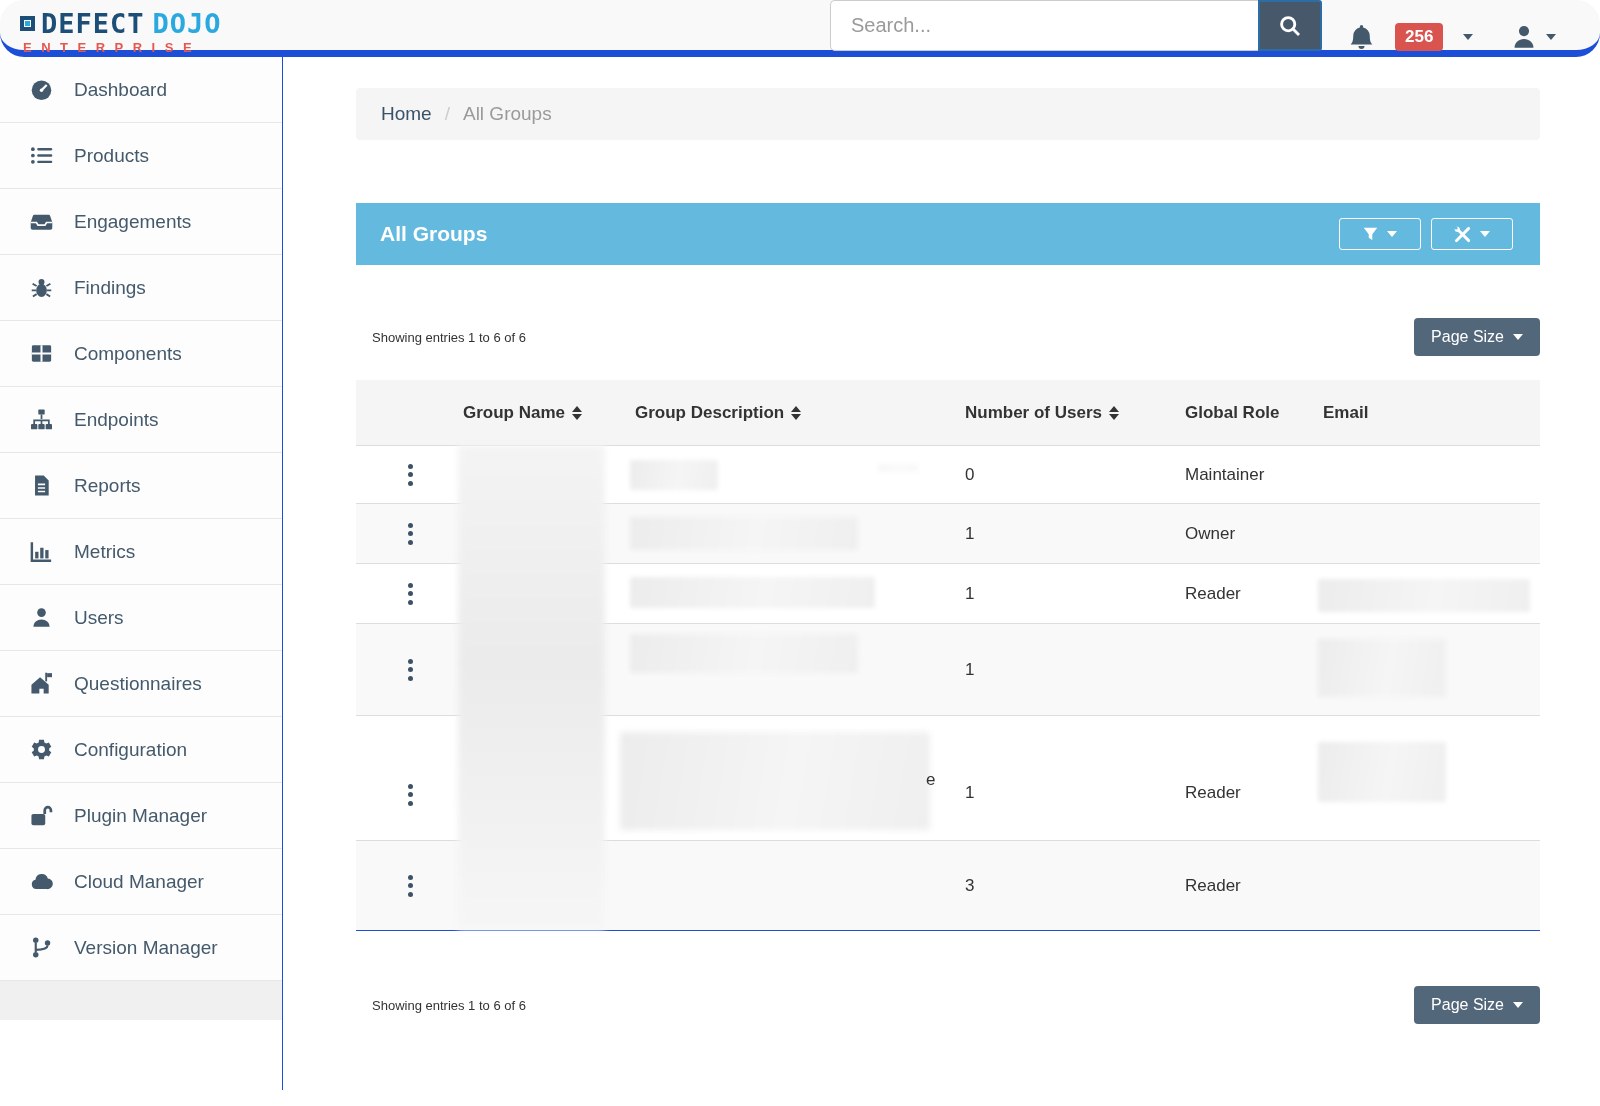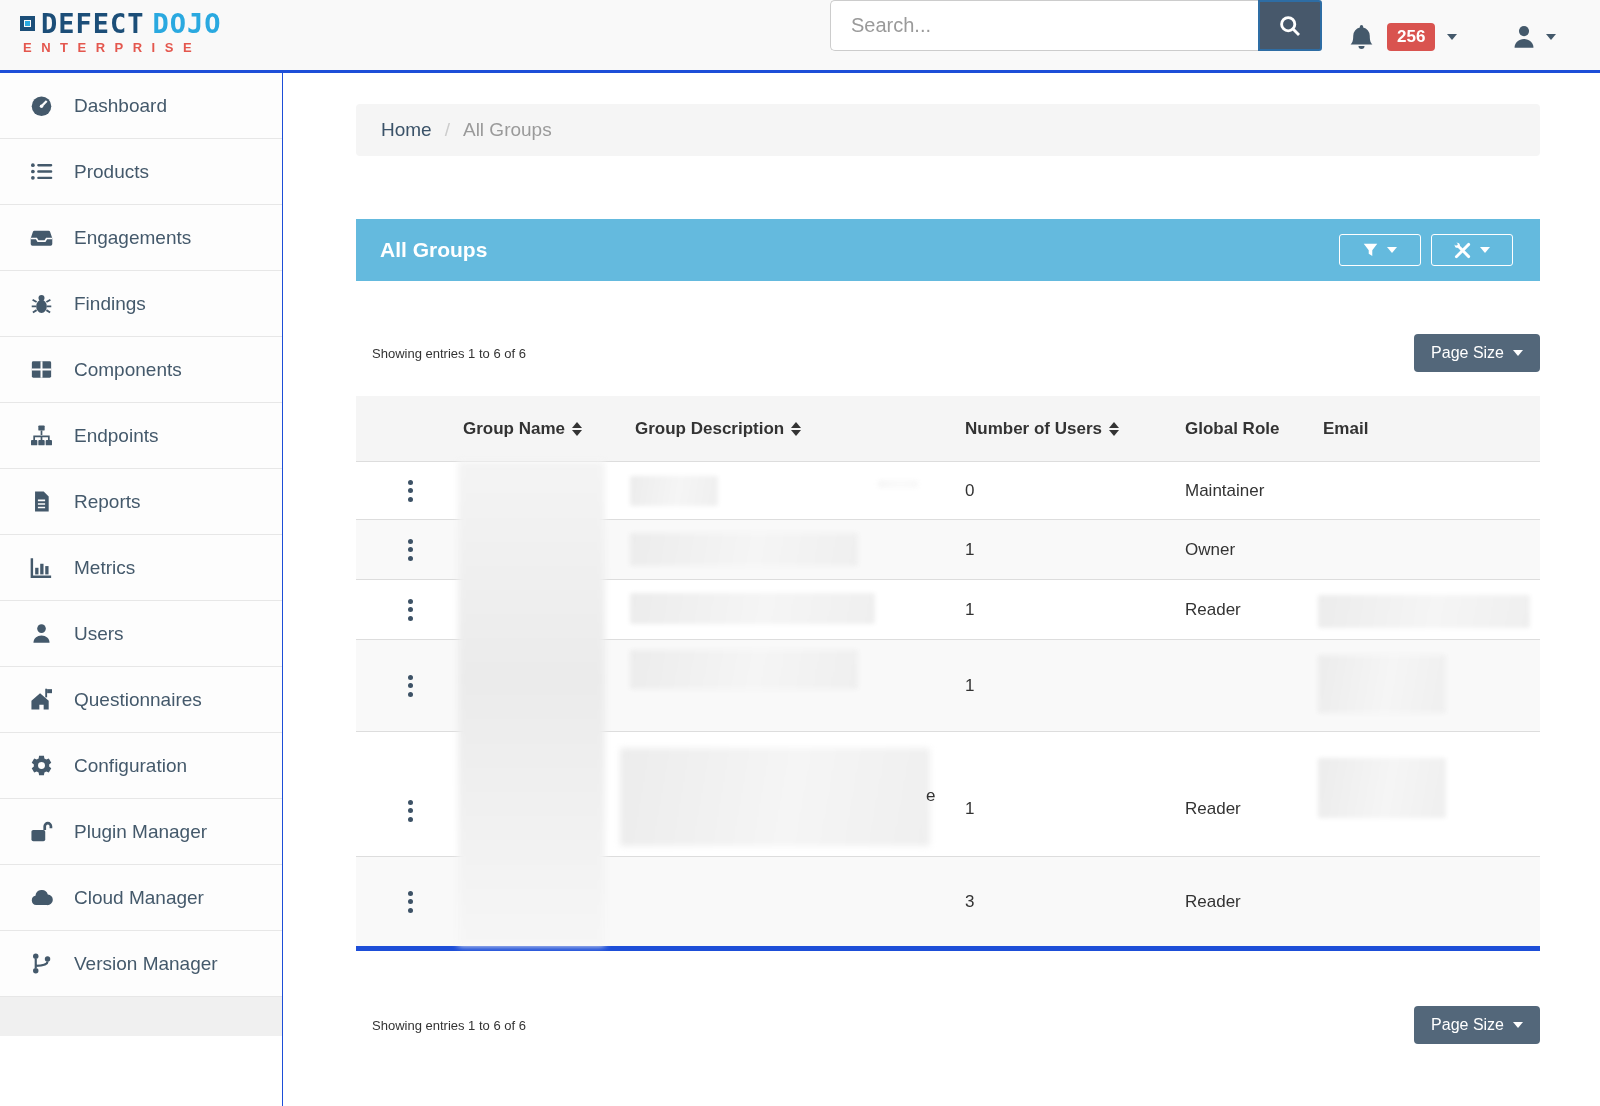--- a/index.html
+++ b/index.html
@@ -1,34 +1,34 @@
 <!DOCTYPE html>
 <html><head>
 <meta charset="utf-8">
 <style>
   * { margin:0; padding:0; box-sizing:border-box; }
   html,body { width:1600px; height:1106px; }
   body { font-family:"Liberation Sans","DejaVu Sans",sans-serif; background:#fff; color:#333; overflow:hidden; }
 
   
-  .topbar { height:73px; background:#f9f9f9; border-bottom:3px solid #1d4ed8; position:relative; display:flex; align-items:center; }
+  .topbar { height:57px; background:#f9f9f9; border-bottom:7px solid #1d4ed8; position:relative; display:flex; align-items:center;border-radius:24px; }
   .logo { position:absolute; left:20px; top:10px; display:flex; flex-direction:column; line-height:1; }
   .logo-line1 { display:flex; align-items:center; gap:6px; font-family:"DejaVu Sans Mono",monospace; font-weight:bold; font-size:27px; letter-spacing:1px; }
   .logo-mark { width:15px; height:15px; border:4px solid #1c4e78; display:flex; align-items:center; justify-content:center; }
   .logo-mark i { width:5px; height:5px; background:#2aa9e0; display:block; }
   .logo-word1 { color:#1c4e78; }
   .logo-word2 { color:#2aa9e0; margin-left:2px; }
   .logo-line2 { color:#e4574e; font-size:13px; font-weight:bold; letter-spacing:9.5px; margin-top:4px; padding-left:3px; }
 
   .searchwrap { position:absolute; left:830px; top:0; display:flex; }
   .search-input { width:428px; height:51px; border:1px solid #ccc; border-right:none; border-radius:5px 0 0 5px; padding:0 20px; font-size:20px; color:#555; background:#fff; outline:none; }
   .search-input::placeholder { color:#9a9a9a; }
   .search-btn { width:64px; height:51px; background:#47586b; border:2px solid #2e6da4; border-radius:0 3px 3px 0; display:flex; align-items:center; justify-content:center; cursor:pointer; }
 
-  .top-icons { position:absolute; left:1348px; top:0; height:73px; display:flex; align-items:center; gap:12px; }
+  .top-icons { position:absolute; left:1348px; top:0; height:73px; display:flex; align-items:center; gap:20px; }
   .bell { color:#44596b; }
   .notif-badge { background:#d9534f; color:#fff; font-weight:bold; font-size:17px; padding:4px 10px; border-radius:4px; }
   .caret { width:0; height:0; border:5.5px solid transparent; border-top:6.5px solid #44596b; border-bottom:0; display:inline-block; }
   .user-group { position:absolute; left:1510px; top:0; height:73px; display:flex; align-items:center; gap:8px; color:#44596b; }
 
   
   .layout { display:flex; height:1033px; }
   .sidebar { width:283px; border-right:1px solid #1d4ed8; background:#fff; flex-shrink:0; }
   .side-item { height:66px; display:flex; align-items:center; gap:21px; padding-left:30px; border-bottom:1px solid #e7e7e7; color:#44596b; font-size:19px; cursor:pointer; background:#fdfdfd; }
   .side-item svg { width:23px; height:23px; flex-shrink:0; }
@@ -48,21 +48,21 @@
   .panel-btn { width:82px; height:32px; border:1px solid #fff; border-radius:3px; background:transparent; display:flex; align-items:center; justify-content:center; gap:9px; cursor:pointer; margin-left:10px; }
   .panel-btn .caret { border-top-color:#fff; }
 
   
   .controls { display:flex; justify-content:space-between; align-items:center; margin-bottom:24px; }
   .showing { font-size:13px; color:#333; padding-left:16px; }
   .pagesize-btn { background:#53677a; border:none; border-radius:4px; color:#fff; font-size:16px; height:38px; padding:0 17px; display:flex; align-items:center; gap:9px; cursor:pointer; font-family:inherit; }
   .pagesize-btn .caret { border-top-color:#fff; border-left-width:5px; border-right-width:5px; }
 
   
-  .tablewrap { position:relative; border-bottom:5px solid #1d4ed8; }
+  .tablewrap { position:relative; border-bottom:1px solid #1d4ed8; }
   .trow { display:grid; grid-template-columns:102px 172px 330px 220px 138px 1fr; border-top:1px solid #ddd; align-items:center; font-size:17px; }
   .trow.thead { background:#f5f5f5; border-top:none; height:65px; font-weight:bold; }
   .trow.striped { background:#f9f9f9; }
   .cell { padding:0 5px; display:flex; align-items:center; }
   .cell.kebab-cell { justify-content:flex-end; padding-right:41px; }
   .r1{height:58px} .r2{height:60px} .r3{height:60px} .r4{height:92px} .r5{height:125px} .r6{height:90px}
   .r5 .cell { align-items:flex-start; padding-top:29px; }
   .r5 .cell.kebab-cell { padding-top:33px; }
 
   .sort { display:inline-flex; flex-direction:column; margin-left:7px; gap:2px; }

